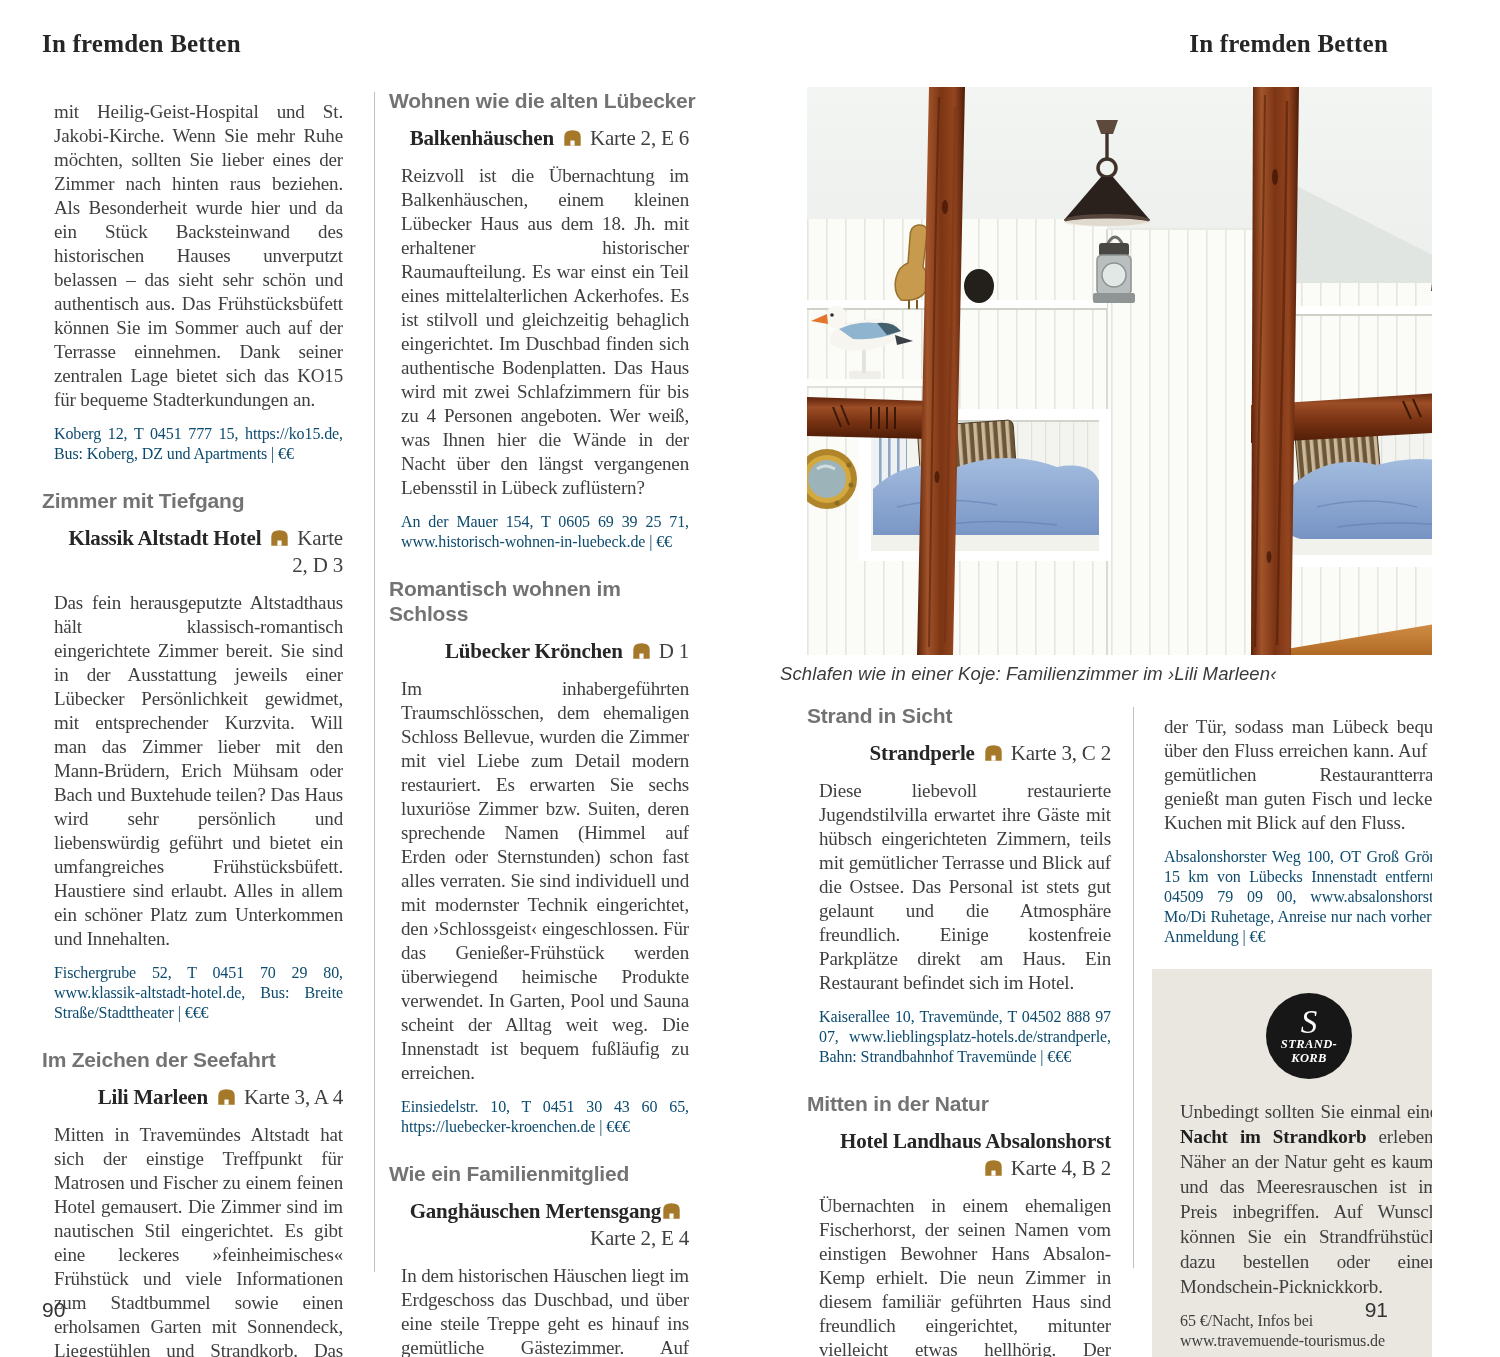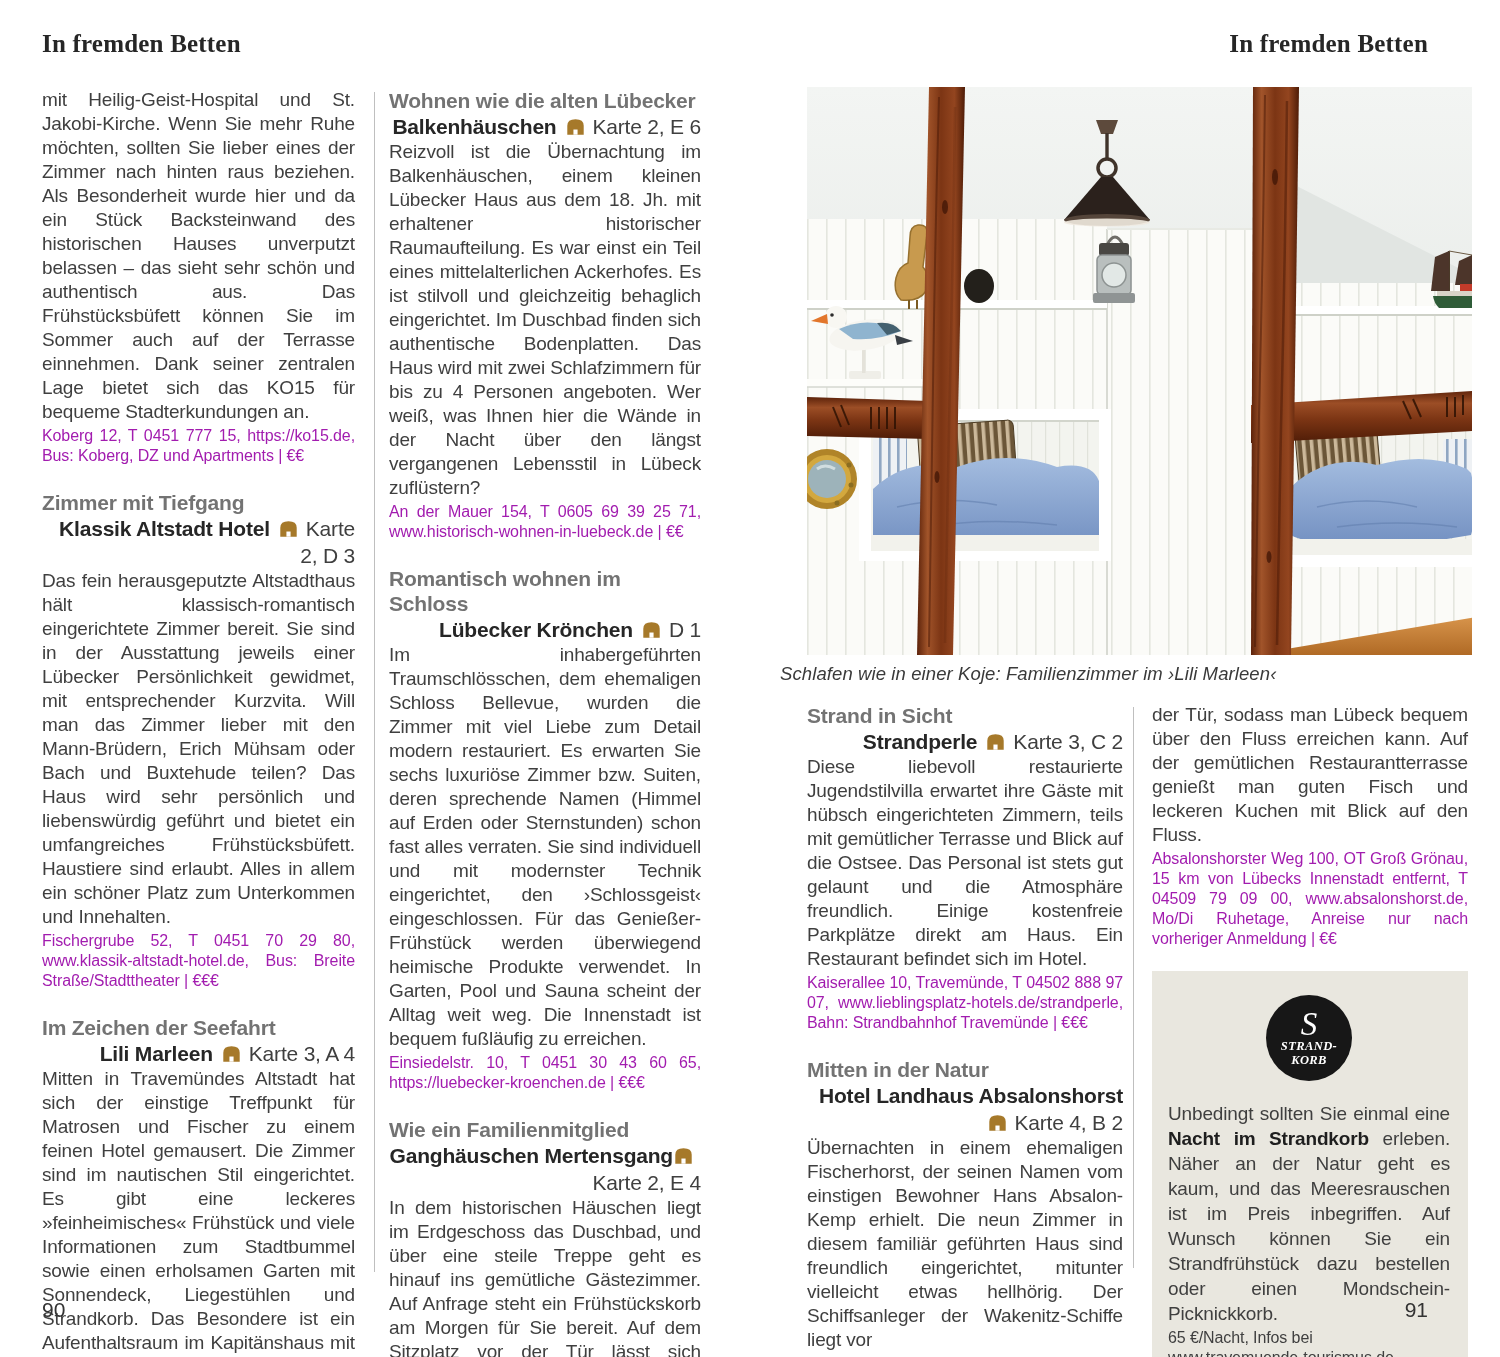--- a/index.html
+++ b/index.html
@@ -1,28 +1,28 @@
 <!DOCTYPE html>
 <html lang="de"><head>
 <meta charset="utf-8">
 <style>
   html,body{margin:0;padding:0;background:#ffffff;}
   .page{position:relative;width:1432px;height:1357px;background:#ffffff;overflow:hidden;
-        font-family:"Liberation Sans",sans-serif;color:#3f3f3f;padding-left:40px;}
+        font-family:"Liberation Sans",sans-serif;color:#3f3f3f;}
   .runhead{position:absolute;top:30px;font-family:"Liberation Serif",serif;font-weight:bold;
            font-size:25px;color:#262626;letter-spacing:.2px;}
   .runhead.left{left:42px;}
   .runhead.right{right:44px;text-align:right;}
   .col{position:absolute;}
   .vdiv{position:absolute;width:1px;background:#bfbfbf;}
-  p{margin:0;}
+  p{margin:12px;font-family:Liberation Serif, serif;}
   .body{font-size:19px;line-height:24px;text-align:justify;letter-spacing:-.15px;
         hyphens:auto;-webkit-hyphens:auto;overflow-wrap:break-word;color:#3f3f3f;}
   .addr{font-size:16px;line-height:20px;text-align:justify;letter-spacing:-.1px;
-        color:#a21caf;margin-top:2px;hyphens:auto;overflow-wrap:break-word;}
+        color:#0c4a6e;margin-top:2px;hyphens:auto;overflow-wrap:break-word;}
   section{margin-top:24px;}
   .ghead{margin:0;font-size:21px;line-height:25px;font-weight:bold;color:#737373;letter-spacing:-.2px;}
   .nameline{font-size:21px;line-height:27px;letter-spacing:-.2px;color:#3f3f3f;text-align:right;}
   .nameline b{color:#262626;}
   .hicon{display:inline-block;width:21px;height:19px;margin:0 7px 0 8px;vertical-align:-2px;}
   .hicon svg{display:block;width:100%;height:100%;}
   .photo{position:absolute;left:807px;top:87px;width:681px;height:568px;overflow:hidden;}
   .photo svg{display:block;width:100%;height:100%;}
   .caption{position:absolute;left:780px;top:662px;width:681px;font-style:italic;
            font-size:18.5px;line-height:24px;color:#3a3a3a;letter-spacing:.1px;}

